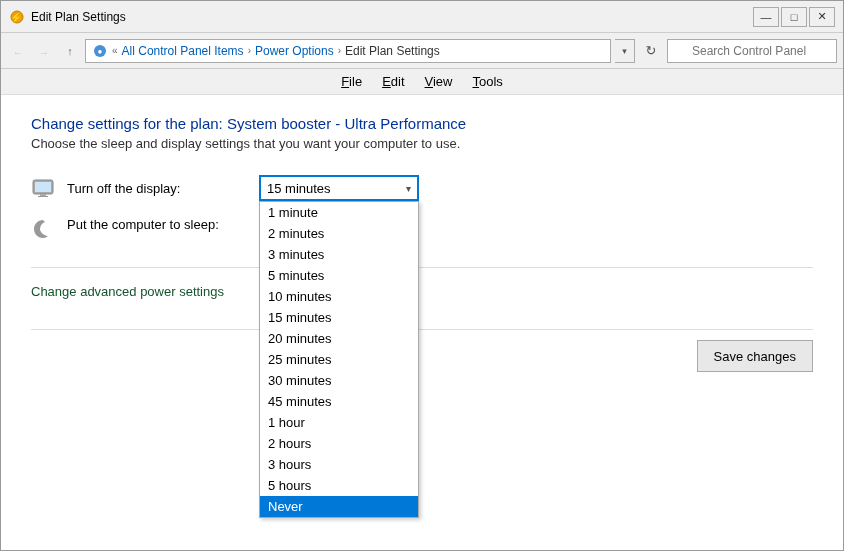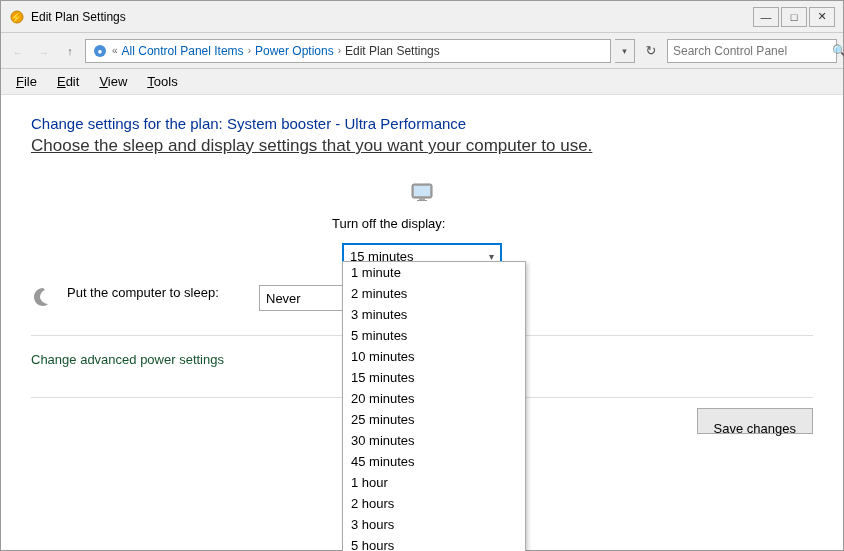--- a/index.html
+++ b/index.html
@@ -126,41 +126,42 @@
       color: #555;
       border-radius: 2px;
     }
     .search-box {
       height: 24px;
       width: 170px;
       background: #fff;
       border: 1px solid #aaa;
       display: flex;
       align-items: center;
-      padding: 0 5px;
+      padding: 0 24px;
       gap: 4px;
     }
     .search-box input {
       border: none;
       outline: none;
       font-size: 12px;
       color: #999;
       flex: 1;
       background: transparent;
     }
     .search-icon { color: #666; font-size: 12px; }
 
     .menu-bar {
       height: 26px;
       background: #f0f0f0;
       border-bottom: 1px solid #ddd;
       display: flex;
       align-items: center;
       padding: 0 6px;
       gap: 2px;
+      justify-content: center;
     }
     .menu-item {
       padding: 2px 8px;
       font-size: 13px;
       color: #000;
       cursor: pointer;
       border: 1px solid transparent;
     }
     .menu-item u { text-decoration: underline; }
 
@@ -170,32 +171,30 @@
       padding: 20px 30px;
       overflow: visible;
       position: relative;
     }
     .page-title {
       font-size: 15px;
       color: #003399;
       margin-bottom: 4px;
     }
     .page-subtitle {
-      font-size: 17px;
+      font-size: 13px;
       color: #333;
       margin-bottom: 24px;
-      text-decoration: underline;
     }
 
     .setting-row {
       display: flex;
       align-items: center;
       margin-bottom: 16px;
       gap: 12px;
-      flex-direction: column;
     }
     .setting-icon {
       width: 24px;
       height: 24px;
       flex-shrink: 0;
     }
     .setting-label {
       width: 180px;
       font-size: 13px;
       color: #000;
@@ -213,23 +212,23 @@
       align-items: center;
       justify-content: space-between;
       padding: 0 6px;
       cursor: pointer;
       font-size: 13px;
       color: #000;
     }
     .dropdown-arrow { font-size: 10px; color: #555; }
     .dropdown-list {
       position: absolute;
-      top: 18px;
+      top: 26px;
       left: 0;
-      width: 184px;
+      width: 160px;
       background: #fff;
       border: 1px solid #aaa;
       z-index: 100;
       box-shadow: 2px 2px 4px rgba(0,0,0,0.2);
     }
     .dropdown-list-item {
       padding: 3px 8px;
       font-size: 13px;
       color: #000;
       cursor: pointer;
@@ -274,22 +273,22 @@
 
     .button-row {
       display: flex;
       justify-content: flex-end;
       gap: 8px;
       margin-top: 30px;
       padding-top: 10px;
       border-top: 1px solid #ddd;
     }
     .btn {
-      height: 18px;
-      padding: 12px 16px;
+      height: 32px;
+      padding: 0 16px;
       font-size: 13px;
       border: 1px solid #aaa;
       background: #f0f0f0;
       cursor: pointer;
       color: #000;
     }
     .btn.primary { background: #e8e8e8; }
   </style>
 </head>
 <body>

